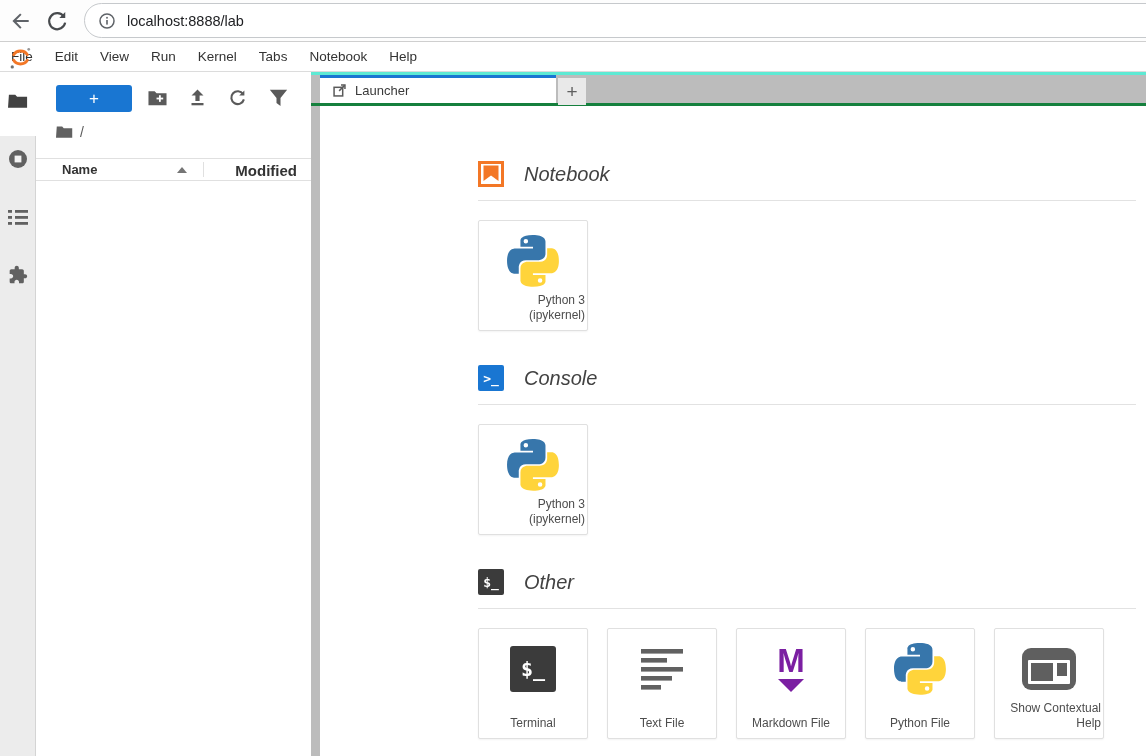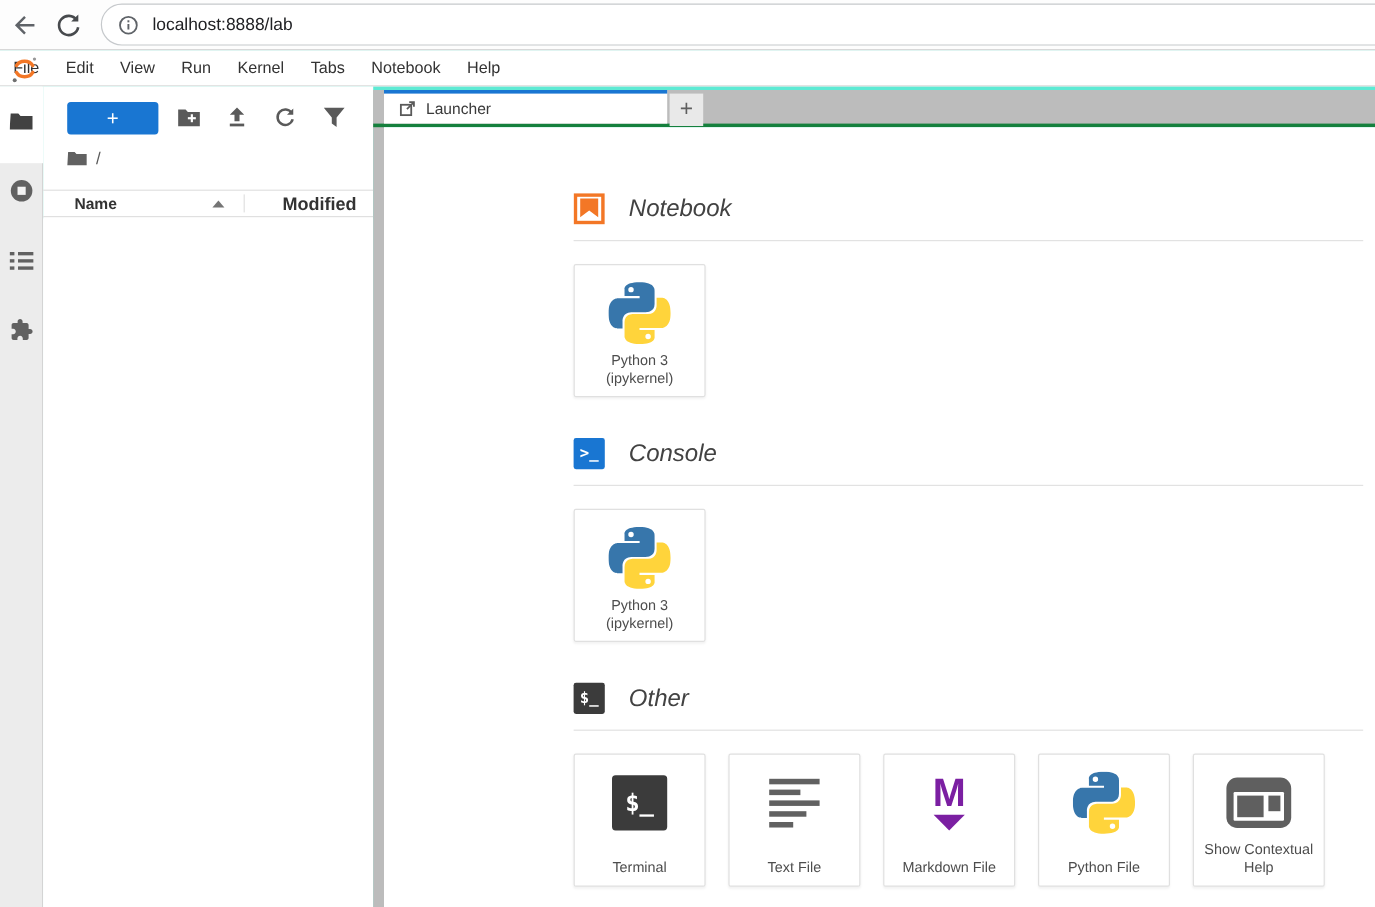--- a/index.html
+++ b/index.html
@@ -66,21 +66,21 @@
   .section { margin-bottom:34px; }
   .section-header { display:flex; align-items:center; gap:20px; height:26px; }
   .section-title { font-size:20px; color:#424242;font-style:italic; }
   .section-divider { border-bottom:1px solid #e2e2e2; margin-top:13px; }
   .cards { display:flex; gap:19px; margin-top:19px; }
   .card { width:110px; height:111px; background:#fff; border:1px solid #e0e0e0;
     border-radius:2px; box-shadow:0 1px 2px rgba(0,0,0,0.05);
     display:flex; flex-direction:column; align-items:center; cursor:pointer; }
   .card-icon { margin-top:13px; display:flex; align-items:center; justify-content:center; height:54px; }
   .card-label { margin-top:auto; margin-bottom:7px; font-size:12px; line-height:15px;
-    color:#4d4d4d; text-align:center; padding:0 2px; }
+    color:#4d4d4d; text-align:right; padding:0 2px; }
   
   .sq-icon { display:flex; align-items:center; justify-content:center;
     font-family:"DejaVu Sans Mono", monospace; font-weight:bold; color:#fff; }
   .console-sq { width:26px; height:26px; background:#1976d2; border-radius:2px; font-size:13px; }
   .terminal-sq-sm { width:26px; height:26px; background:#3b3b3b; border-radius:2px; font-size:13px; }
   .terminal-sq-lg { width:46px; height:46px; background:#3b3b3b; border-radius:3px; font-size:20px; }
   .md-icon { display:flex; flex-direction:column; align-items:center; }
   .md-m { font-size:33px; font-weight:bold; color:#7b1fa2; line-height:30px;
     font-family:"Liberation Sans", sans-serif; }
   .md-tri { width:0; height:0; border-left:13px solid transparent;

